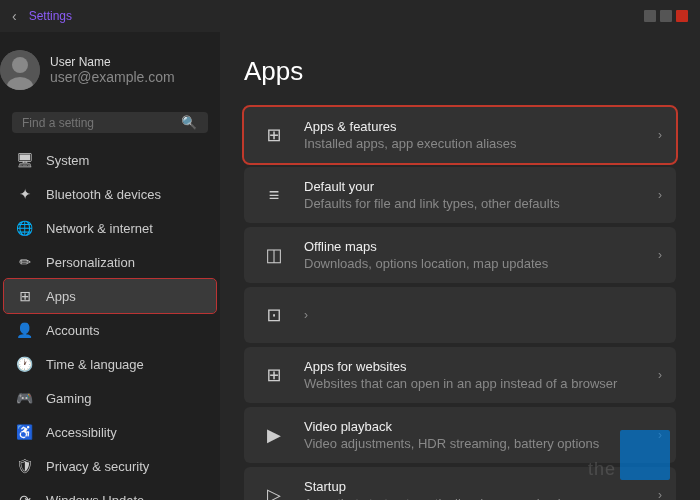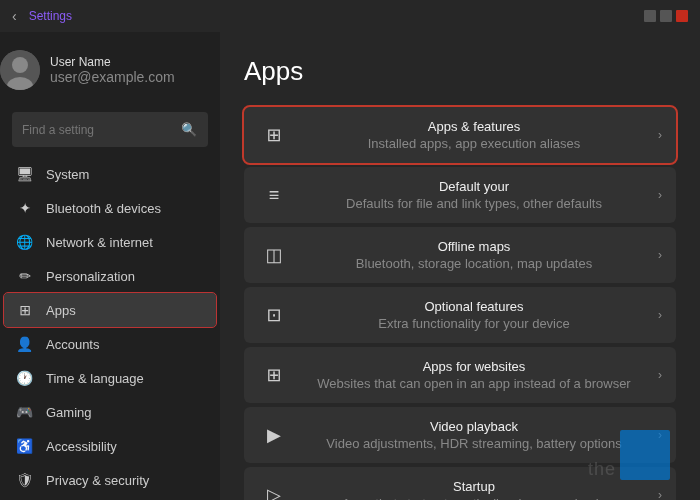--- a/index.html
+++ b/index.html
@@ -102,21 +102,21 @@
       color: #888;
     }
 
     
     .search-box {
       margin: 6px 12px 10px;
       background: #333;
       border-radius: 4px;
       display: flex;
       align-items: center;
-      padding: 10px 10px;
+      padding: 3px 10px;
       gap: 6px;
     }
     .search-input {
       background: transparent;
       border: none;
       outline: none;
       color: #ccc;
       font-size: 12px;
       width: 100%;
     }
@@ -185,21 +185,20 @@
       height: 32px;
       display: flex;
       align-items: center;
       justify-content: center;
       font-size: 18px;
       color: #ccc;
       flex-shrink: 0;
     }
     .setting-item-text {
       flex: 1;
-      text-align: center;
     }
     .setting-item-title {
       font-size: 13px;
       color: #eee;
       margin-bottom: 2px;
     }
     .setting-item-desc {
       font-size: 13px;
       color: #888;
     }
@@ -329,30 +328,26 @@
           <div class="setting-item-text">
             <div class="setting-item-title">Default your</div>
             <div class="setting-item-desc">Defaults for file and link types, other defaults</div>
           </div>
           <span class="setting-item-chevron">›</span>
         </div>
         <div class="setting-item">
           <div class="setting-item-icon">◫</div>
           <div class="setting-item-text">
             <div class="setting-item-title">Offline maps</div>
-            <div class="setting-item-desc">Bluetooth, storage location, map updates</div>
+            <div class="setting-item-desc">Downloads, options location, map updates</div>
           </div>
           <span class="setting-item-chevron">›</span>
         </div>
         <div class="setting-item">
           <div class="setting-item-icon">⊡</div>
-          <div class="setting-item-text">
-            <div class="setting-item-title">Optional features</div>
-            <div class="setting-item-desc">Extra functionality for your device</div>
-          </div>
           <span class="setting-item-chevron">›</span>
         </div>
         <div class="setting-item">
           <div class="setting-item-icon">⊞</div>
           <div class="setting-item-text">
             <div class="setting-item-title">Apps for websites</div>
             <div class="setting-item-desc">Websites that can open in an app instead of a browser</div>
           </div>
           <span class="setting-item-chevron">›</span>
         </div>

